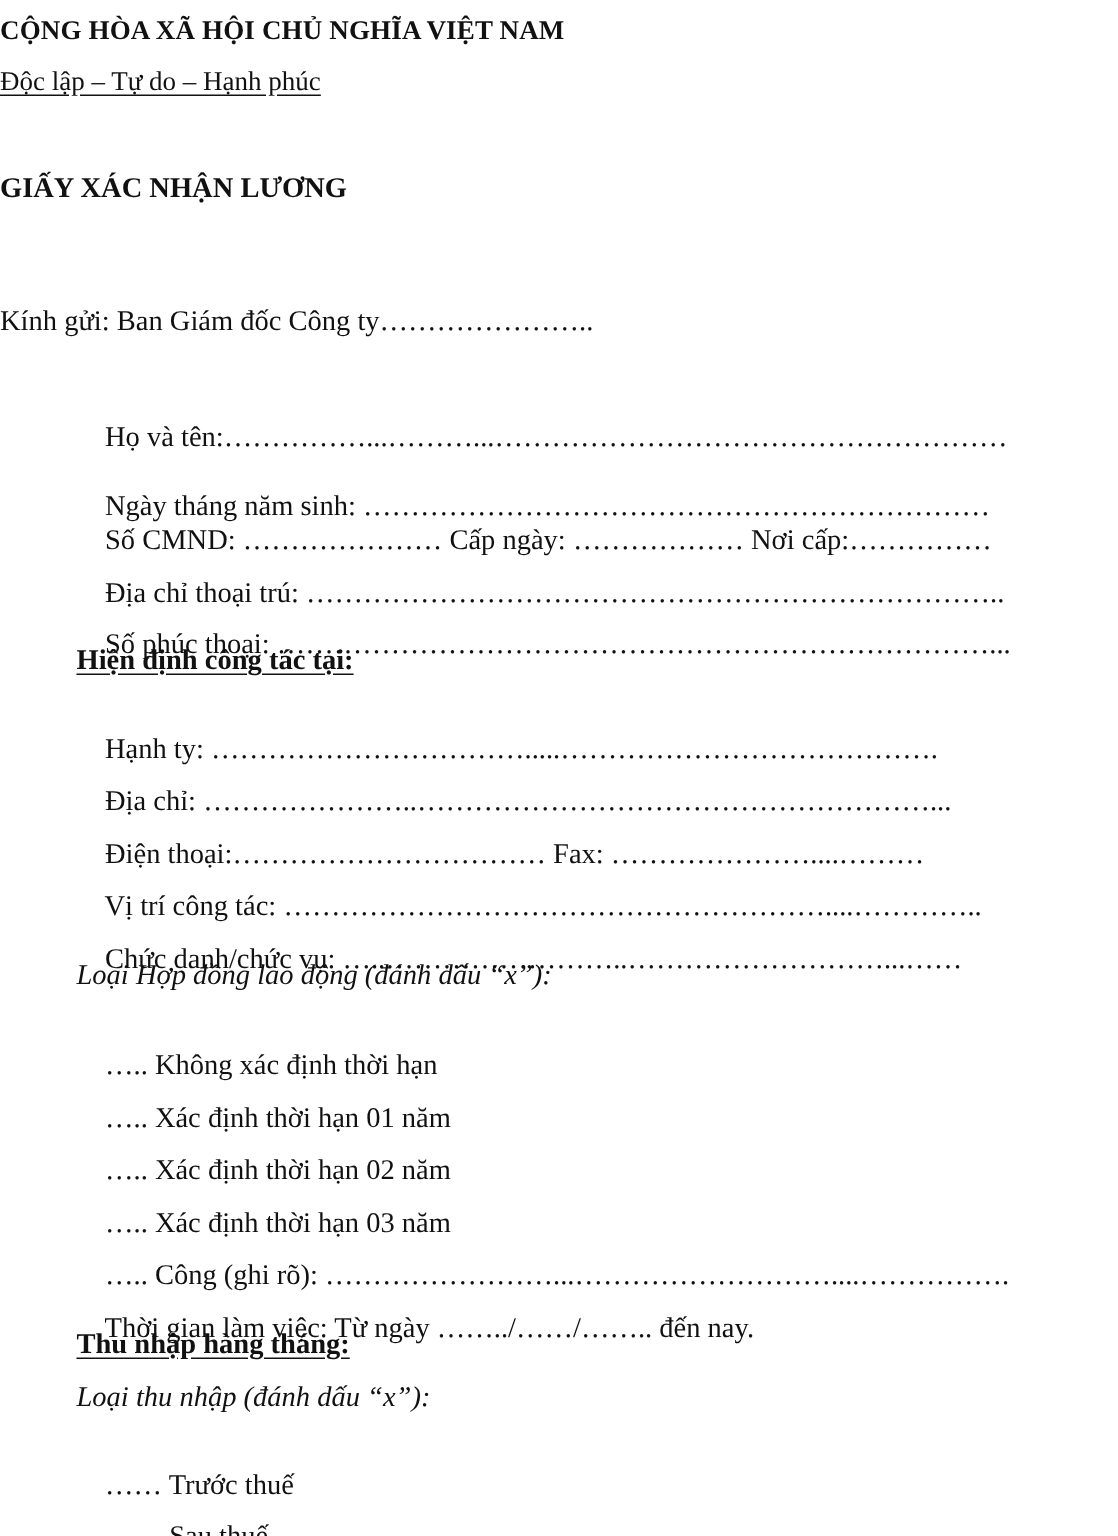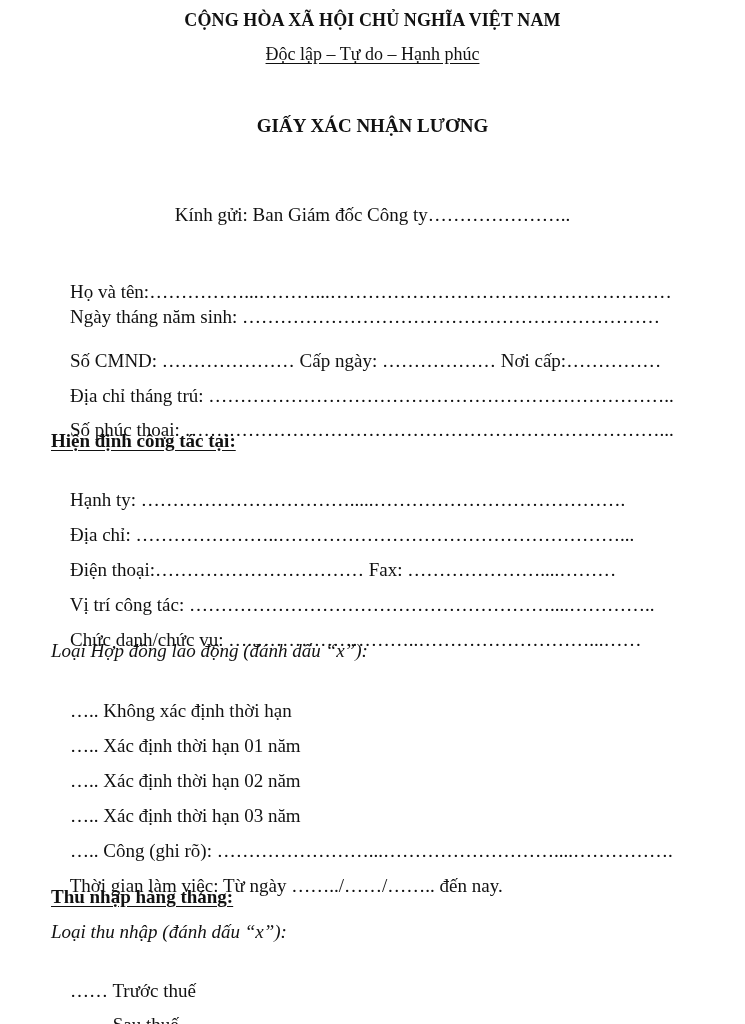--- a/index.html
+++ b/index.html
@@ -2,21 +2,21 @@
 <html><head>
 <meta charset="utf-8">
 <style>
   html, body { margin: 0; padding: 0; background: #ffffff; }
   body {
     width: 745px; height: 1024px; overflow: hidden; position: relative;
     font-family: "Liberation Serif", "DejaVu Serif", serif;
     color: #111111;
   }
   .page { position: absolute; left: 0; top: 0; width: 745px; height: 1024px; }
-  .center { position: absolute; left: 0; width: 745px; text-align: center; }
+  .center { position: absolute; left: 0; width: 745px; text-align: left; }
   .national { top: 10px; font-size: 18px; font-weight: bold; letter-spacing: 0.1px; }
   .motto { top: 44px; font-size: 18px; font-weight: normal; }
   .motto span { text-decoration: underline; text-underline-offset: 3px; }
   .doc-title { top: 115px; font-size: 19px; font-weight: bold; }
   .addressee { top: 184px; font-size: 19px; margin-top: 20px; }
   .line {
     position: absolute; left: 51px; font-size: 19px; white-space: pre; line-height: 24px;
   }
   .section { font-weight: bold; text-decoration: underline; text-underline-offset: 3px; }
   .italic { font-style: italic; }
@@ -32,28 +32,28 @@
 
   <div class="center doc-title">GIẤY XÁC NHẬN LƯƠNG</div>
 
   <div class="center addressee">
     <span>Kính gửi: Ban Giám đốc Công ty</span><span class="field">…………………..</span>
   </div>
 
   <div class="line" style="top:256px">
     <span>Họ và tên:</span><span class="field">……………...………...………………………………………………</span>
   </div>
-  <div class="line" style="top:281px">
+  <div class="line" style="top:302px">
     <span>Ngày tháng năm sinh: </span><span class="field">…………………………………………………………</span>
   </div>
   <div class="line" style="top:325px">
     <span>Số CMND: </span><span class="field">………………… </span><span>Cấp ngày: </span><span class="field">……………… </span><span>Nơi cấp:</span><span class="field">……………</span>
   </div>
   <div class="line" style="top:360px">
-    <span>Địa chỉ tháng trú: </span><span class="field">………………………………………………………………..</span>
+    <span>Địa chỉ thoại trú: </span><span class="field">………………………………………………………………..</span>
   </div>
   <div class="line" style="top:394px">
     <span>Số phúc thoại: </span><span class="field">…………………………………………………………………...</span>
   </div>
 
   <div class="line section" style="top:429px">Hiện định công tác tại:</div>
   <div class="line" style="top:464px">
     <span>Hạnh ty: </span><span class="field">…………………………….....………………………………….</span>
   </div>
   <div class="line" style="top:499px">

